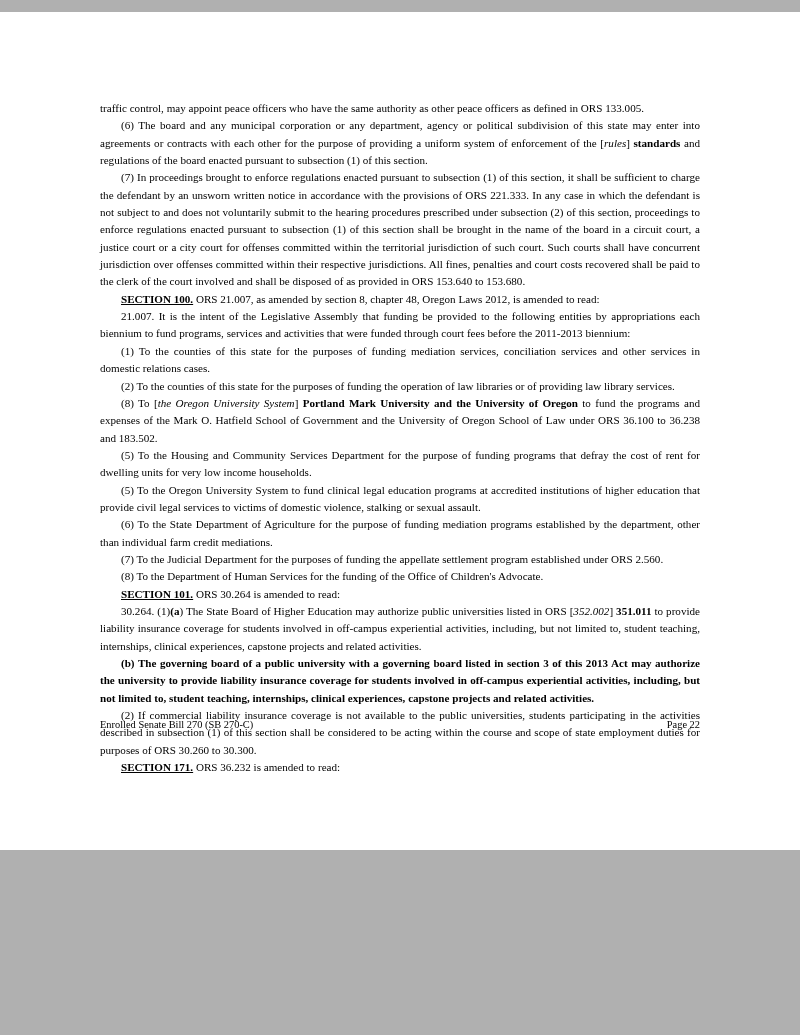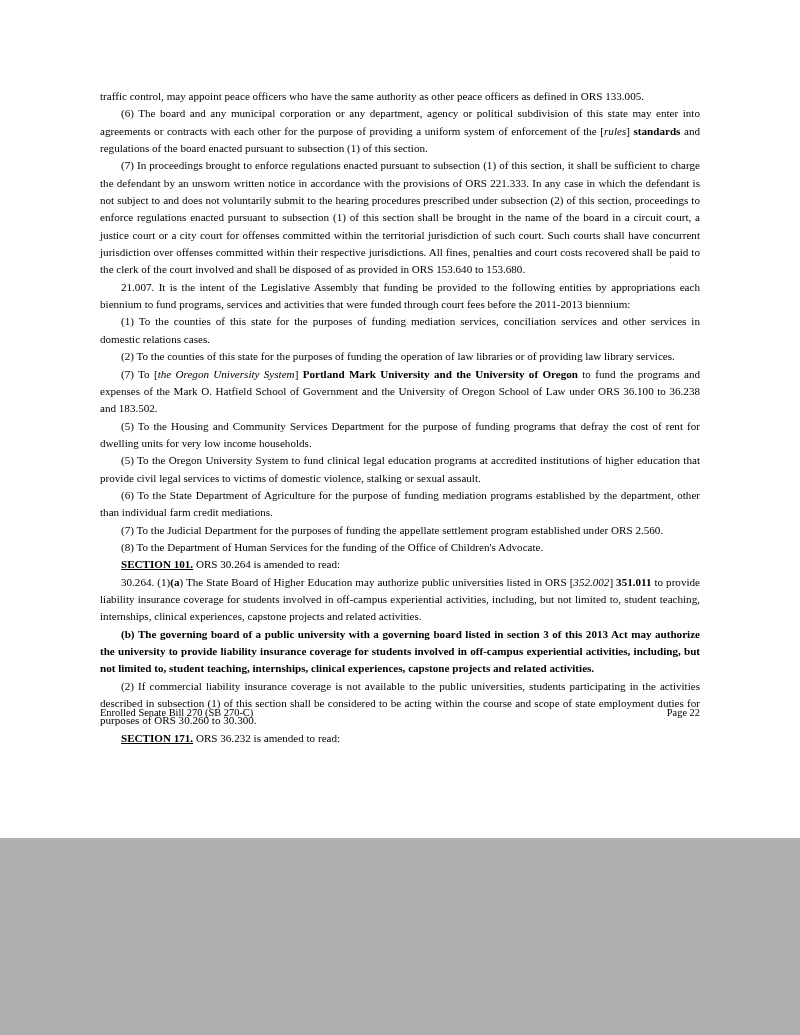--- a/index.html
+++ b/index.html
@@ -13,20 +13,21 @@
     overflow: hidden;
     font-family: "Liberation Serif", serif;
   }
   .page {
     position: relative;
     width: 800px;
     height: 838px;
     background: #ffffff;
     box-sizing: border-box;
     padding: 88px 100px 0 100px;
+    margin-top: 12px;
   }
   .body-text {
     font-family: "Liberation Serif", serif;
     font-size: 11.1px;
     line-height: 17.35px;
     color: #000000;
     text-align: justify;
     text-justify: inter-word;
     width: 600px;
   }
@@ -64,24 +65,25 @@
 </style>
 </head>
 <body>
 
 <div class="page">
 
   <div class="body-text" id="body-container">
       <p class="noindent"><span>traffic control, may appoint peace officers who have the same authority as other peace officers as defined in ORS 133.005.</span></p>
       <p class="indent"><span>(6) The board and any municipal corporation or any department, agency or political subdivision of this state may enter into agreements or contracts with each other for the purpose of providing a uniform system of enforcement of the [</span><span class="ital">rules</span><span>] </span><span class="bold">standards</span><span> and regulations of the board enacted pursuant to subsection (1) of this section.</span></p>
       <p class="indent"><span>(7) In proceedings brought to enforce regulations enacted pursuant to subsection (1) of this section, it shall be sufficient to charge the defendant by an unsworn written notice in accordance with the provisions of ORS 221.333. In any case in which the defendant is not subject to and does not voluntarily submit to the hearing procedures prescribed under subsection (2) of this section, proceedings to enforce regulations enacted pursuant to subsection (1) of this section shall be brought in the name of the board in a circuit court, a justice court or a city court for offenses committed within the territorial jurisdiction of such court. Such courts shall have concurrent jurisdiction over offenses committed within their respective jurisdictions. All fines, penalties and court costs recovered shall be paid to the clerk of the court involved and shall be disposed of as provided in ORS 153.640 to 153.680.</span></p>
+      <p class="indent"><span class="sec-head">SECTION 100.</span><span> ORS 21.007, as amended by section 8, chapter 48, Oregon Laws 2012, is amended to read:</span></p>
       <p class="indent"><span>21.007. It is the intent of the Legislative Assembly that funding be provided to the following entities by appropriations each biennium to fund programs, services and activities that were funded through court fees before the 2011-2013 biennium:</span></p>
       <p class="indent"><span>(1) To the counties of this state for the purposes of funding mediation services, conciliation services and other services in domestic relations cases.</span></p>
       <p class="indent"><span>(2) To the counties of this state for the purposes of funding the operation of law libraries or of providing law library services.</span></p>
-      <p class="indent"><span>(7) To [</span><span class="ital">the Oregon University System</span><span>] </span><span class="bold">Portland Mark University and the University of Oregon</span><span> to fund the programs and expenses of the Mark O. Hatfield School of Government and the University of Oregon School of Law under ORS 36.100 to 36.238 and 183.502.</span></p>
+      <p class="indent"><span>(8) To [</span><span class="ital">the Oregon University System</span><span>] </span><span class="bold">Portland Mark University and the University of Oregon</span><span> to fund the programs and expenses of the Mark O. Hatfield School of Government and the University of Oregon School of Law under ORS 36.100 to 36.238 and 183.502.</span></p>
       <p class="indent"><span>(5) To the Housing and Community Services Department for the purpose of funding programs that defray the cost of rent for dwelling units for very low income households.</span></p>
       <p class="indent"><span>(5) To the Oregon University System to fund clinical legal education programs at accredited institutions of higher education that provide civil legal services to victims of domestic violence, stalking or sexual assault.</span></p>
       <p class="indent"><span>(6) To the State Department of Agriculture for the purpose of funding mediation programs established by the department, other than individual farm credit mediations.</span></p>
       <p class="indent"><span>(7) To the Judicial Department for the purposes of funding the appellate settlement program established under ORS 2.560.</span></p>
       <p class="indent"><span>(8) To the Department of Human Services for the funding of the Office of Children's Advocate.</span></p>
       <p class="indent"><span class="sec-head">SECTION 101.</span><span> ORS 30.264 is amended to read:</span></p>
       <p class="indent"><span>30.264. (1)</span><span class="bold">(a</span><span>) The State Board of Higher Education may authorize public universities listed in ORS [</span><span class="ital">352.002</span><span>] </span><span class="bold">351.011</span><span> to provide liability insurance coverage for students involved in off-campus experiential activities, including, but not limited to, student teaching, internships, clinical experiences, capstone projects and related activities.</span></p>
       <p class="indent"><span class="bold">(b) The governing board of a public university with a governing board listed in section 3 of this 2013 Act may authorize the university to provide liability insurance coverage for students involved in off-campus experiential activities, including, but not limited to, student teaching, internships, clinical experiences, capstone projects and related activities.</span></p>
       <p class="indent"><span>(2) If commercial liability insurance coverage is not available to the public universities, students participating in the activities described in subsection (1) of this section shall be considered to be acting within the course and scope of state employment duties for purposes of ORS 30.260 to 30.300.</span></p>
       <p class="indent"><span class="sec-head">SECTION 171.</span><span> ORS 36.232 is amended to read:</span></p>

